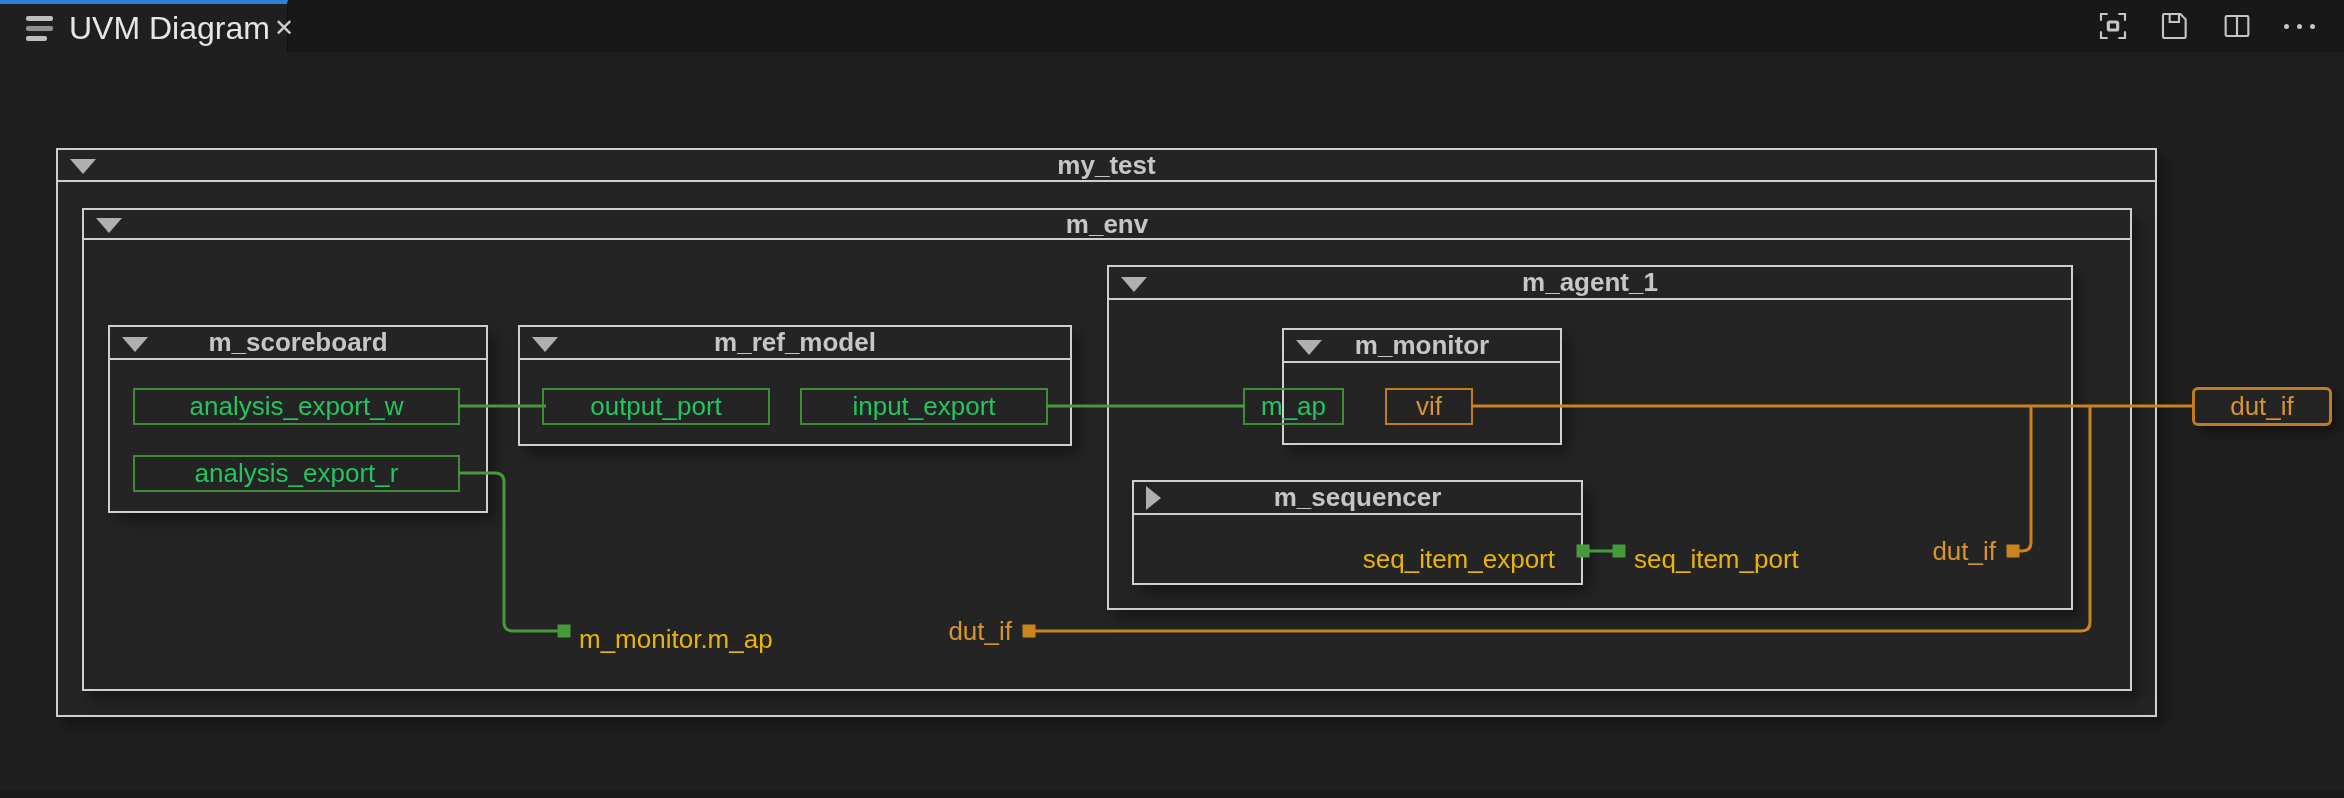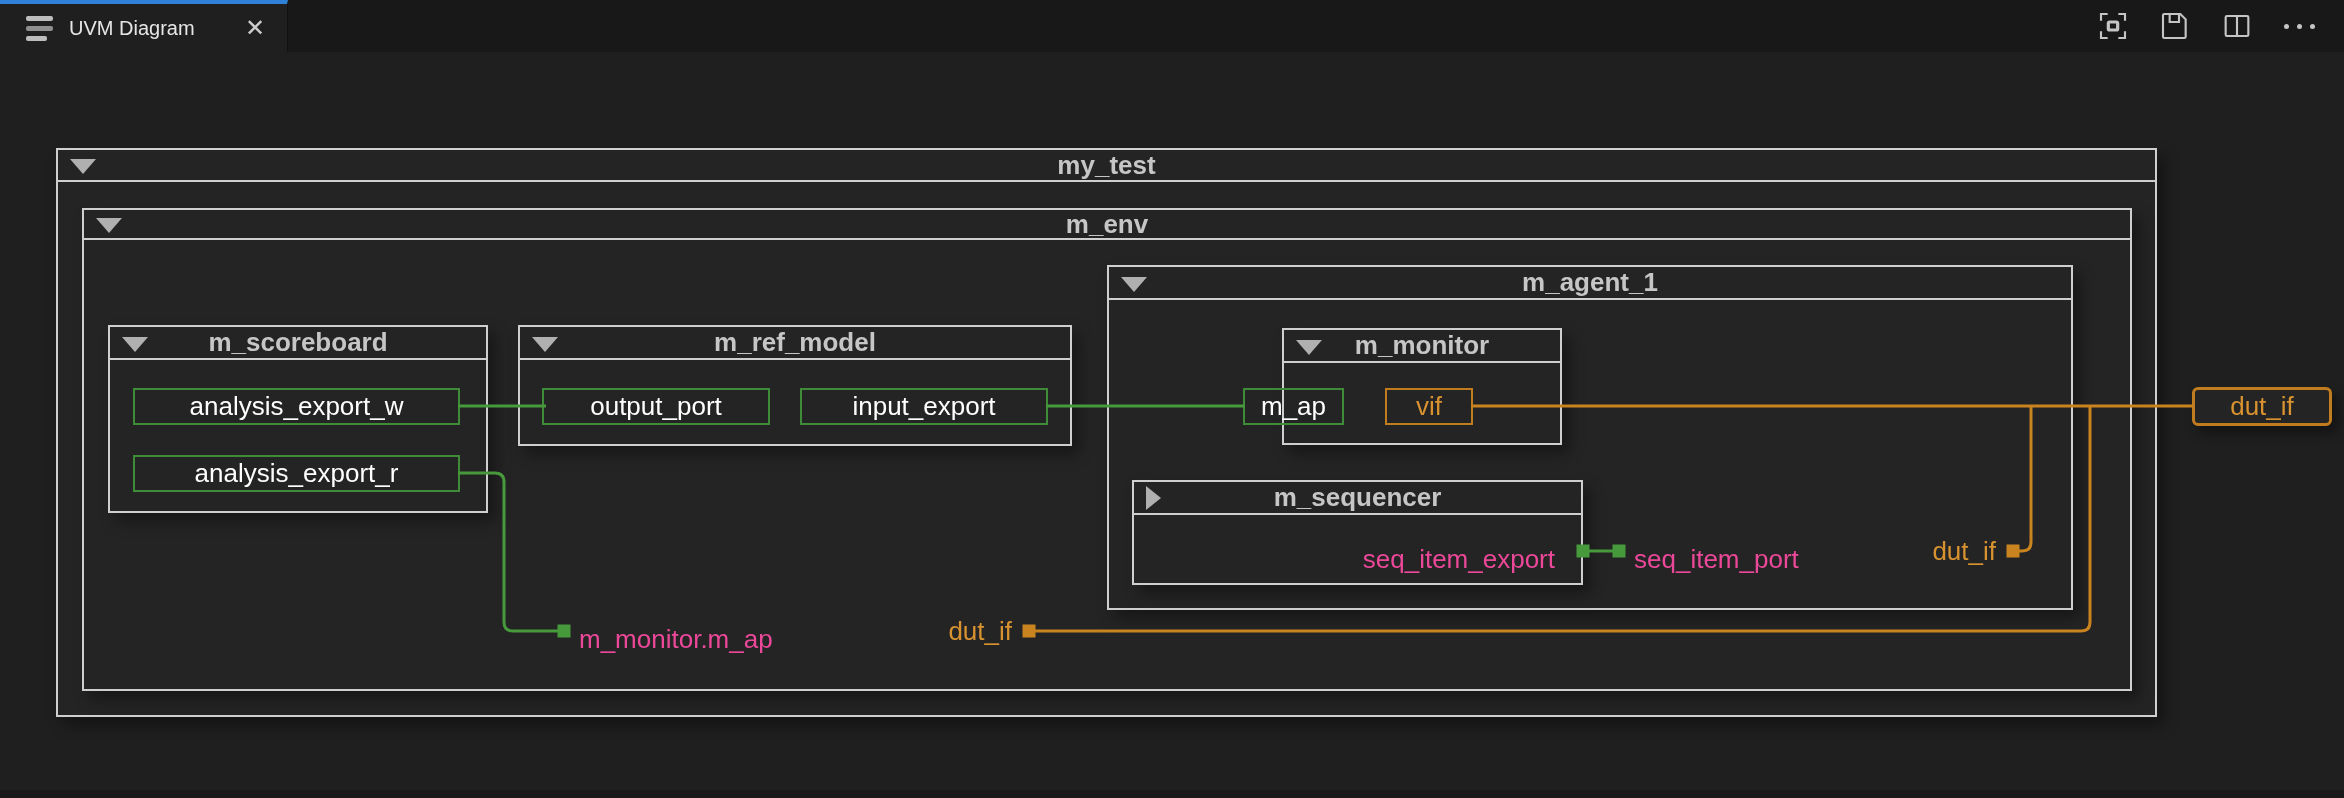--- a/index.html
+++ b/index.html
@@ -9,21 +9,21 @@
   
   .tabbar{position:absolute;left:0;top:0;width:2344px;height:52px;background:#181818;}
   .tab{position:absolute;left:0;top:0;width:288px;height:52px;background:#1f1f1f;
        border-top:4px solid #2f81d7;border-right:1px solid #101010;
        display:flex;align-items:center;padding:0 18px 0 26px;cursor:pointer;}
   .tab-icon{display:inline-flex;flex-direction:column;gap:5px;margin-right:16px;}
   .tab-icon span{display:block;height:5px;border-radius:2px;background:#bdbdbd;}
   .tab-icon span:nth-child(1){width:27px;}
   .tab-icon span:nth-child(2){width:27px;background:#8f8f8f;}
   .tab-icon span:nth-child(3){width:21px;}
-  .tab-title{color:#e6e6e6;font-size:20px;white-space:nowrap;}
+  .tab-title{color:#e6e6e6;font-size:32px;white-space:nowrap;}
   .tab-close{margin-left:auto;color:#cccccc;font-size:24px;line-height:24px;padding:2px 4px;border-radius:4px;}
   .editor-actions{position:absolute;right:26px;top:0;height:52px;display:flex;align-items:center;gap:24px;}
   .act-btn{width:38px;height:38px;display:flex;align-items:center;justify-content:center;border-radius:6px;cursor:pointer;}
   .act-btn svg{stroke:#c5c5c5;fill:none;stroke-width:1.6;}
   .dots{display:flex;gap:8px;}
   .dots i{width:5px;height:5px;border-radius:50%;background:#c5c5c5;}
 
   
   .canvas{position:absolute;left:0;top:52px;width:2344px;height:740px;}
   .blk{position:absolute;background:#242424;border:2px solid #cfcfcf;
@@ -31,26 +31,26 @@
   .blk-header{position:relative;width:100%;border-bottom:2px solid #cfcfcf;
        display:flex;align-items:center;justify-content:center;cursor:pointer;}
   .blk-title{color:#c6c6c6;font-weight:bold;font-size:26px;white-space:nowrap;}
   .tri{position:absolute;left:12px;top:50%;width:0;height:0;}
   .tri.down{transform:translateY(-40%);
        border-left:13px solid transparent;border-right:13px solid transparent;border-top:15px solid #b0b0b0;}
   .tri.right{transform:translateY(-50%);
        border-top:12px solid transparent;border-bottom:12px solid transparent;border-left:15px solid #b0b0b0;}
 
   .port{position:absolute;border:2px solid #3f8c38;display:flex;align-items:center;justify-content:center;cursor:pointer;}
-  .port span{font-size:26px;color:#ffffff;white-space:nowrap;}
+  .port span{font-size:26px;color:#22c55e;white-space:nowrap;}
   .port.orange{border-color:#c07c1e;}
   .port.orange span{color:#d8922f;}
 
   .port-row{position:absolute;display:flex;align-items:center;justify-content:space-between;font-size:26px;}
-  .lbl-green{color:#ec4899;white-space:nowrap;margin-top:16px;}
+  .lbl-green{color:#eab308;white-space:nowrap;margin-top:16px;}
   .lbl-orange{color:#d8922f;white-space:nowrap;}
   .port-row.right{justify-content:flex-end;}
 
   .ext-box{position:absolute;background:#242424;border:3px solid #c07c1e;border-radius:6px;
        display:flex;align-items:center;justify-content:center;box-shadow:6px 7px 12px rgba(0,0,0,0.38);cursor:pointer;}
   .ext-box span{color:#d8922f;font-size:26px;}
 
   svg.wires{position:absolute;left:0;top:0;pointer-events:none;}
   .wire-green{stroke:#479a3c;stroke-width:3;fill:none;}
   .wire-orange{stroke:#c9831f;stroke-width:3;fill:none;}

